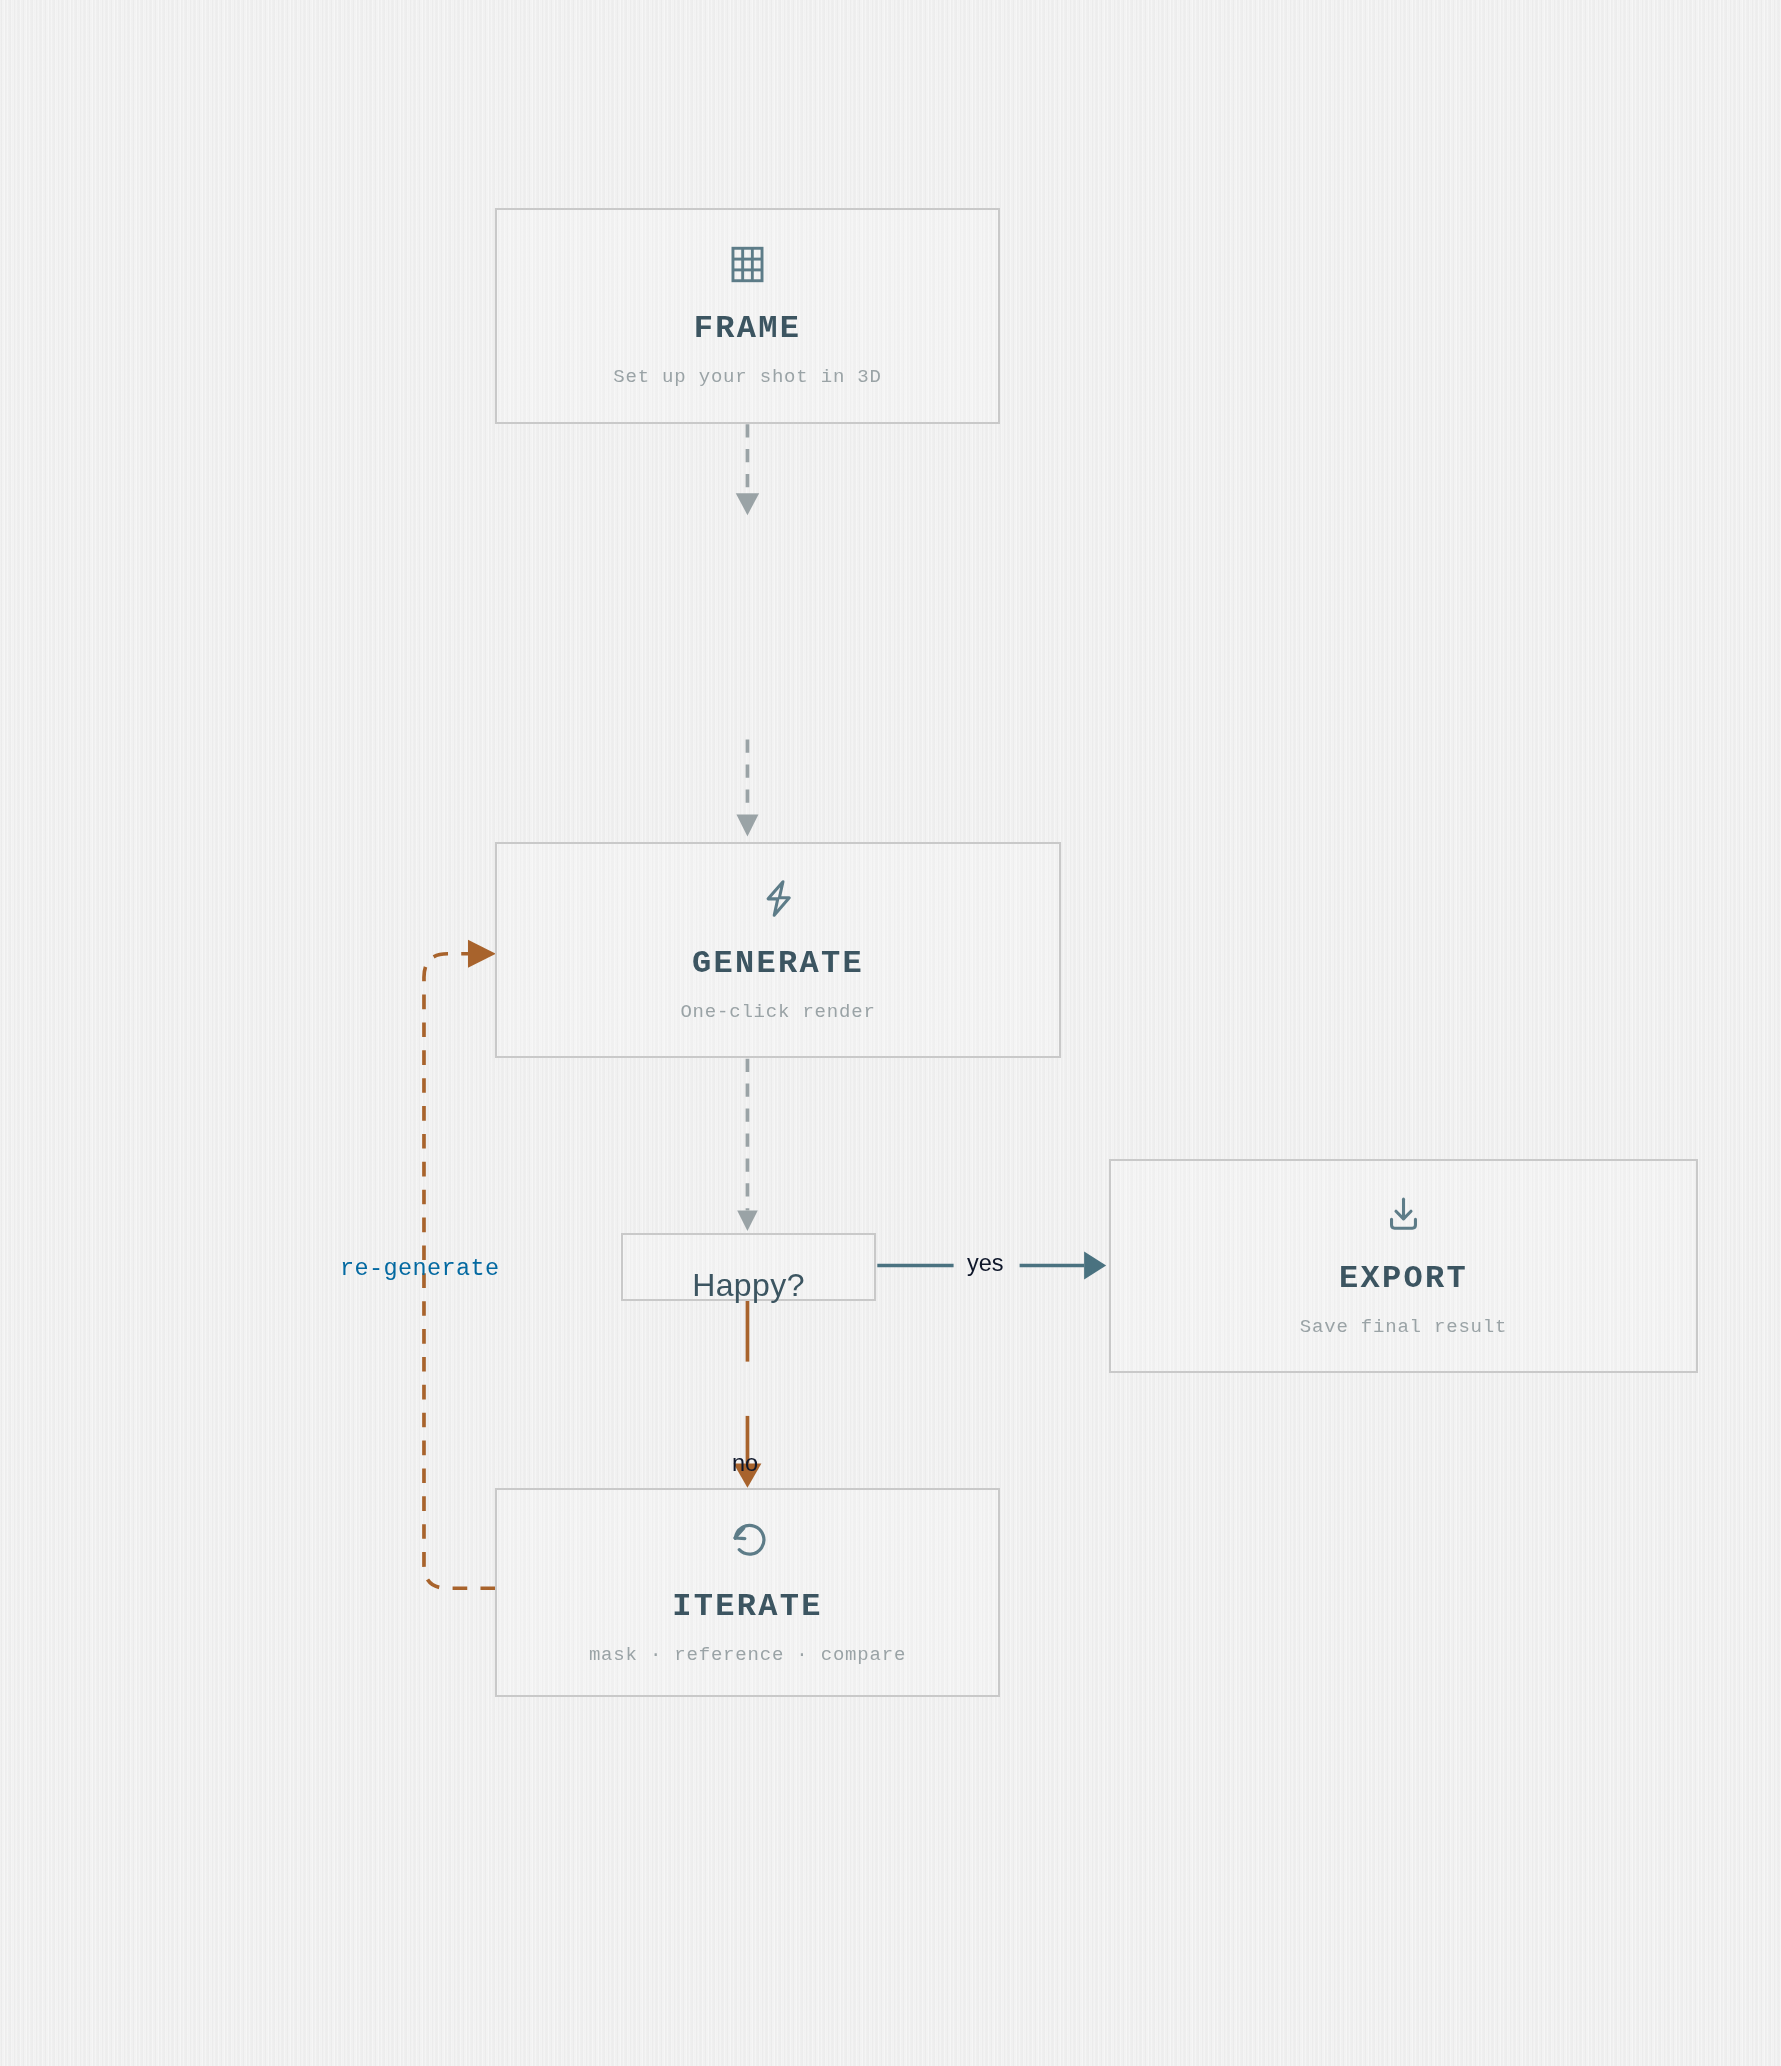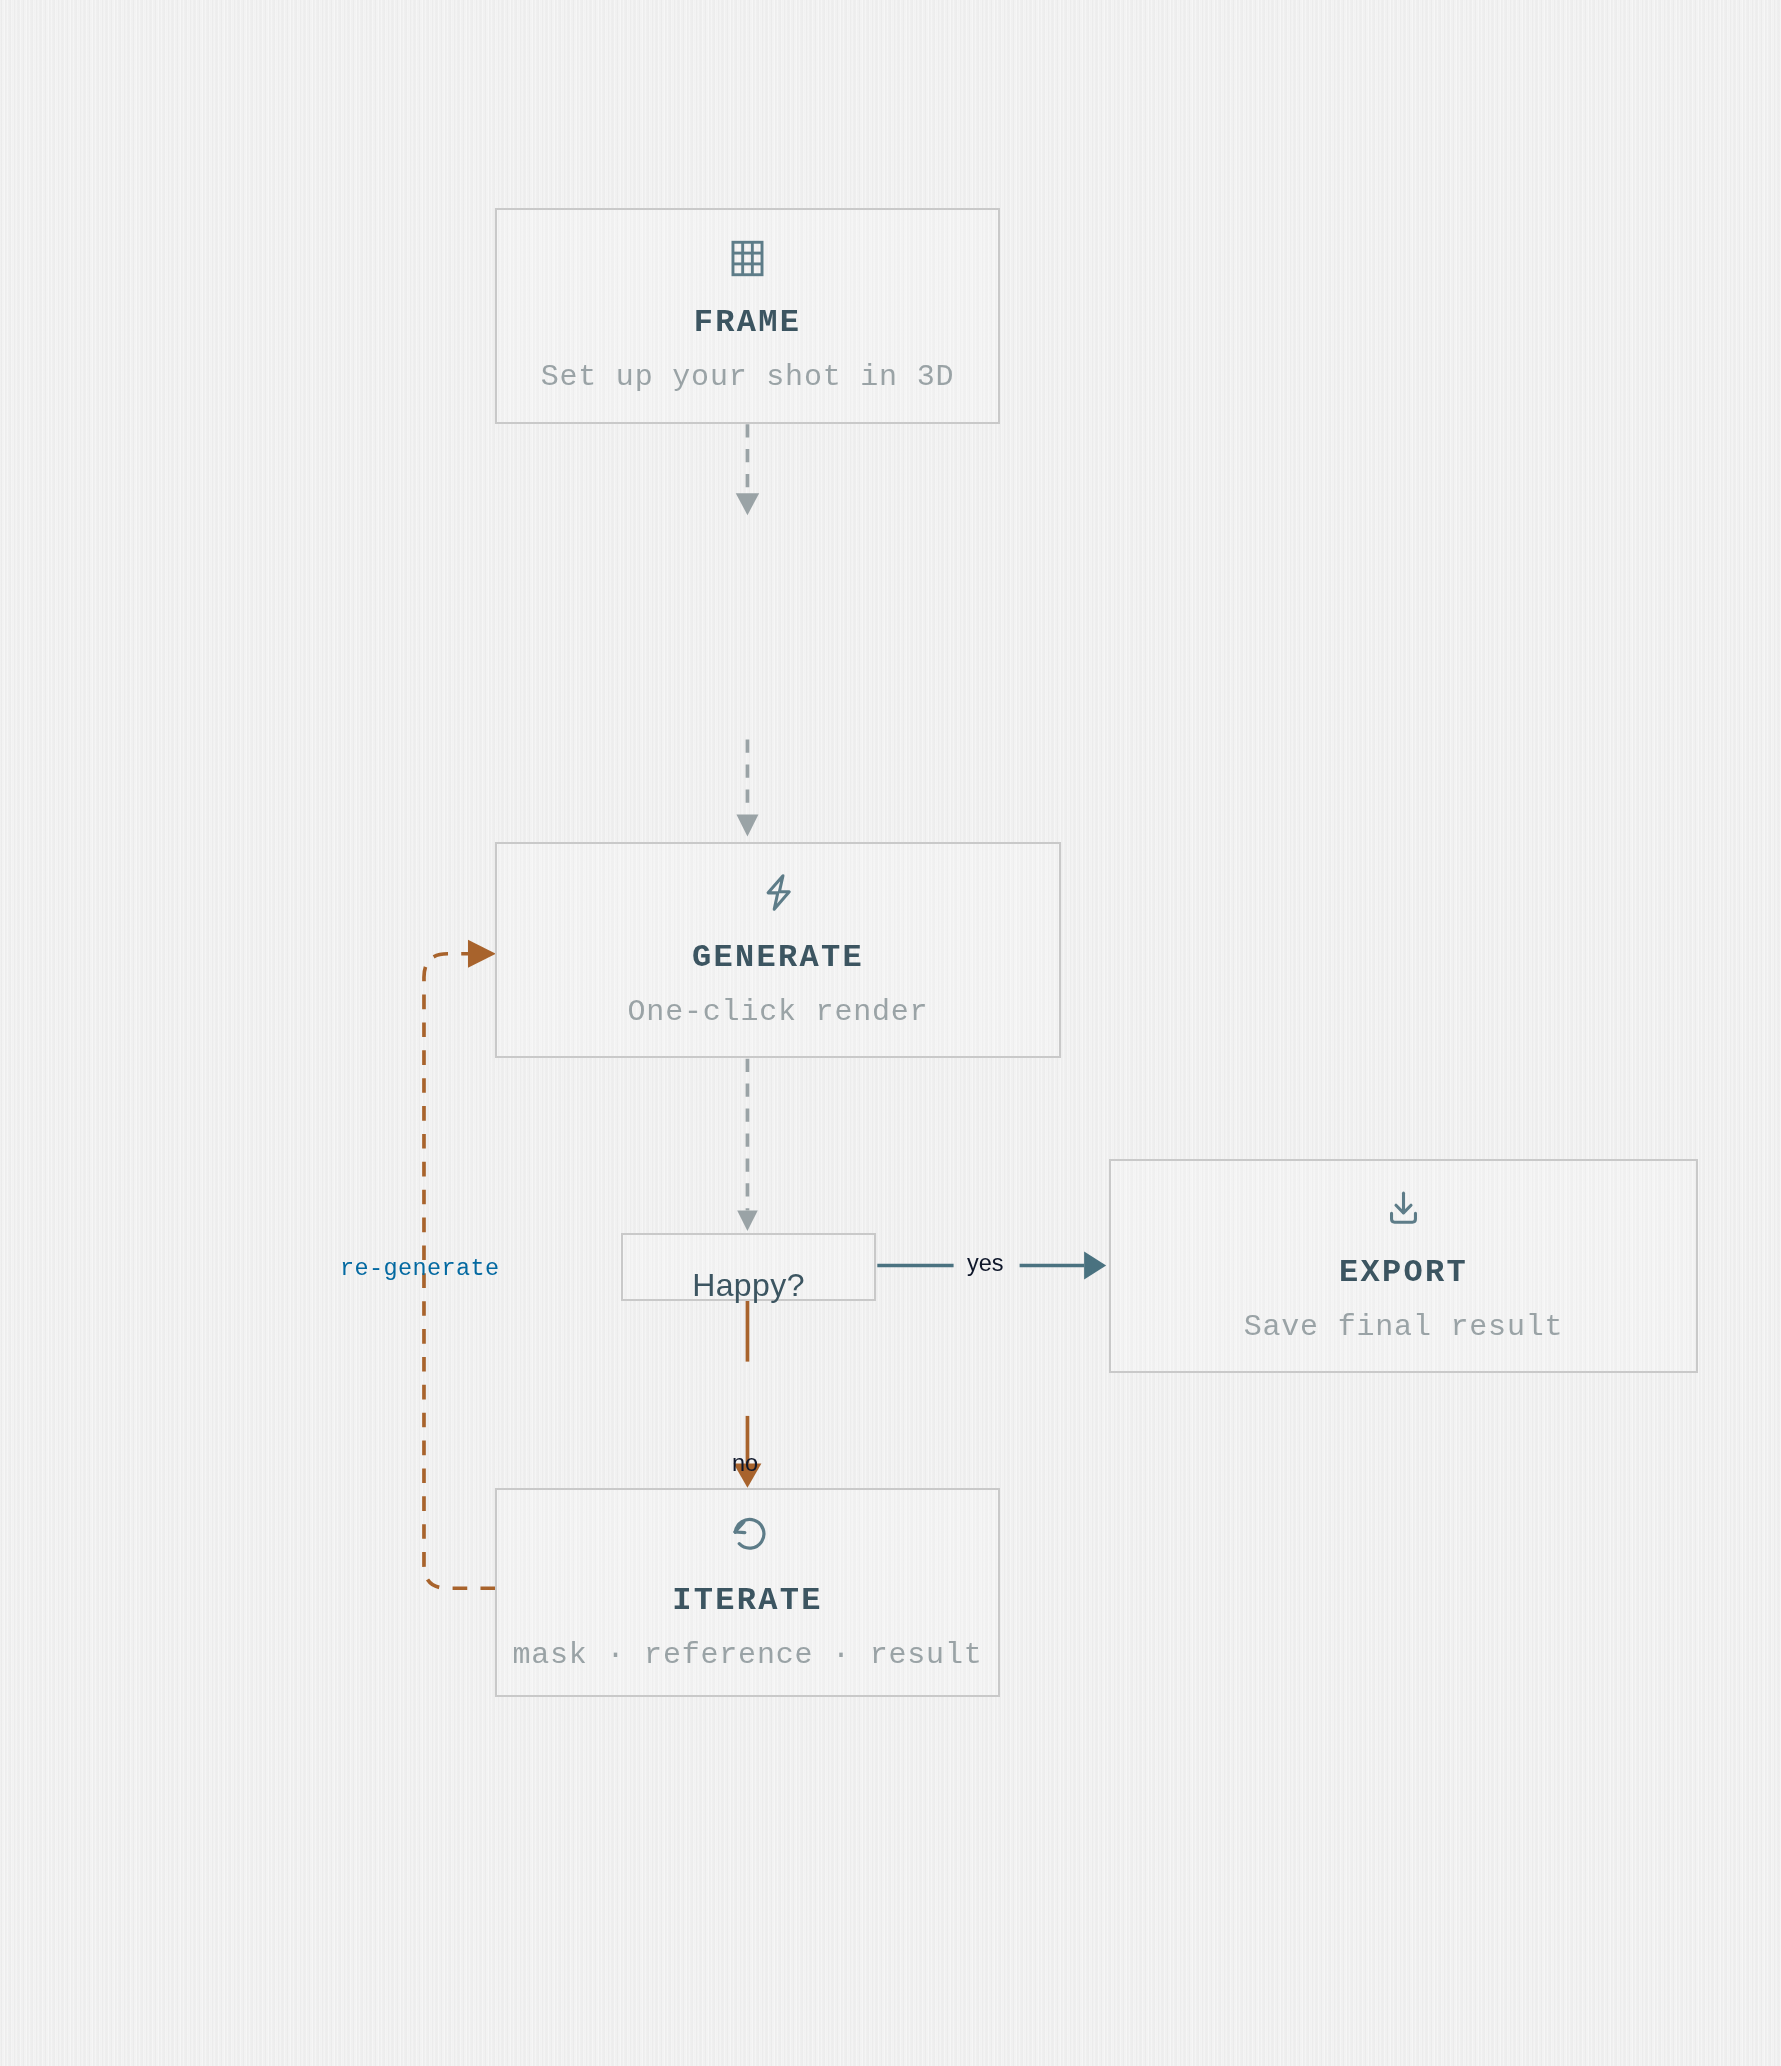--- a/index.html
+++ b/index.html
@@ -52,21 +52,21 @@
     font-family: "Liberation Mono", "DejaVu Sans Mono", monospace;
     font-size: 32px;
     letter-spacing: 2.3px;
     font-weight: bold;
     color: #3c5561;
     margin-bottom: 19px;
   }
 
   .node .subtitle {
     font-family: "Liberation Mono", "DejaVu Sans Mono", monospace;
-    font-size: 30px;
+    font-size: 19px;
     letter-spacing: 0.8px;
     color: #9aa3a6;
     white-space: nowrap;
   }
 
   
   .decision {
     position: absolute;
     box-sizing: border-box;
     border: 2.2px solid #c9c9c9;
@@ -189,21 +189,21 @@
   </div>
 
   <div class="node" style="left:495px; top:1488px; width:505px; height:209px;">
     <span class="icon">
       <svg width="43" height="43" viewBox="0 0 24 24" fill="none" stroke="#5d7c88" stroke-width="1.8" stroke-linecap="round" stroke-linejoin="round">
         <path d="M5.2 10.2 A 8 8 0 1 1 7.4 16.6"></path>
         <polyline points="9.9,4.6 5.0,10.0 10.5,10.4"></polyline>
       </svg>
     </span>
     <div class="title">ITERATE</div>
-    <div class="subtitle">mask · reference · result</div>
+    <div class="subtitle">mask · reference · compare</div>
   </div>
 
   <div class="edge-label" style="left:967px; top:1250px;">yes</div>
 
   <div class="edge-label" style="left:732px; top:1450px;">no</div>
 
   <div class="edge-label mono" style="left:340px; top:1255px;">re-generate</div>
 
 </div>
 

